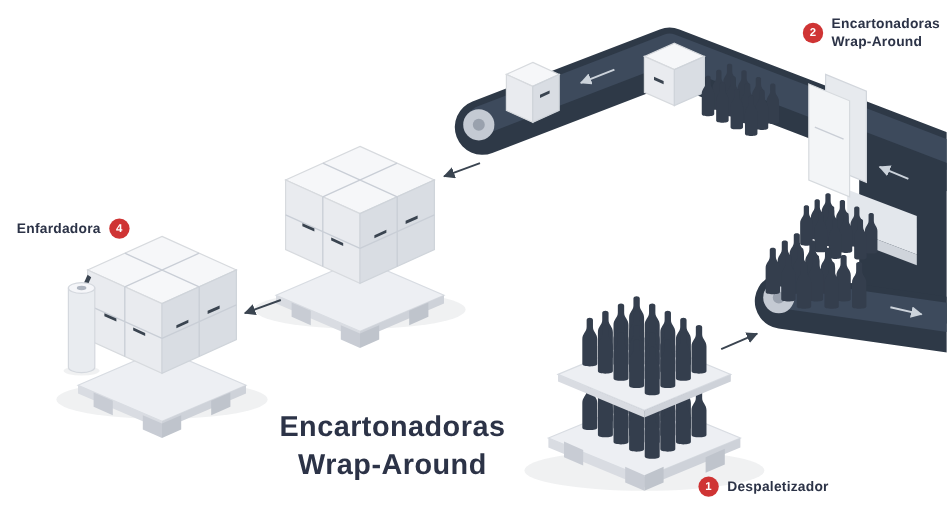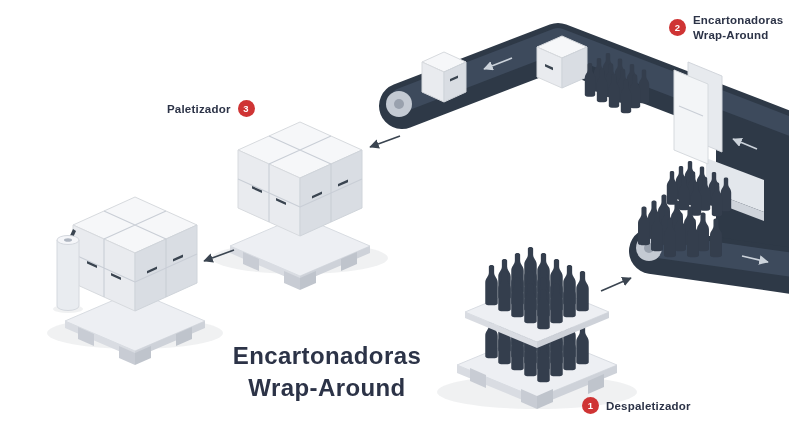--- a/index.html
+++ b/index.html
@@ -259,24 +259,24 @@
   </div>
 
   <div class="station-label" id="lbl-encartonadoras">
     <span class="badge">2</span>
     <span class="lines">
       <span>Encartonadoras</span>
       <span>Wrap-Around</span>
     </span>
   </div>
 
-  <div class="station-label" id="lbl-paletizador">
-    <span>Paletizador</span>
-    <span class="badge">3</span>
-  </div>
-
+
+  <div class="station-label" id="lbl-enfardadora">
+    <span>Enfardadora</span>
+    <span class="badge">4</span>
+  </div>
 
   <div class="station-label" id="lbl-despaletizador">
     <span class="badge">1</span>
     <span>Despaletizador</span>
   </div>
 
 </div>
 
 </body></html>

